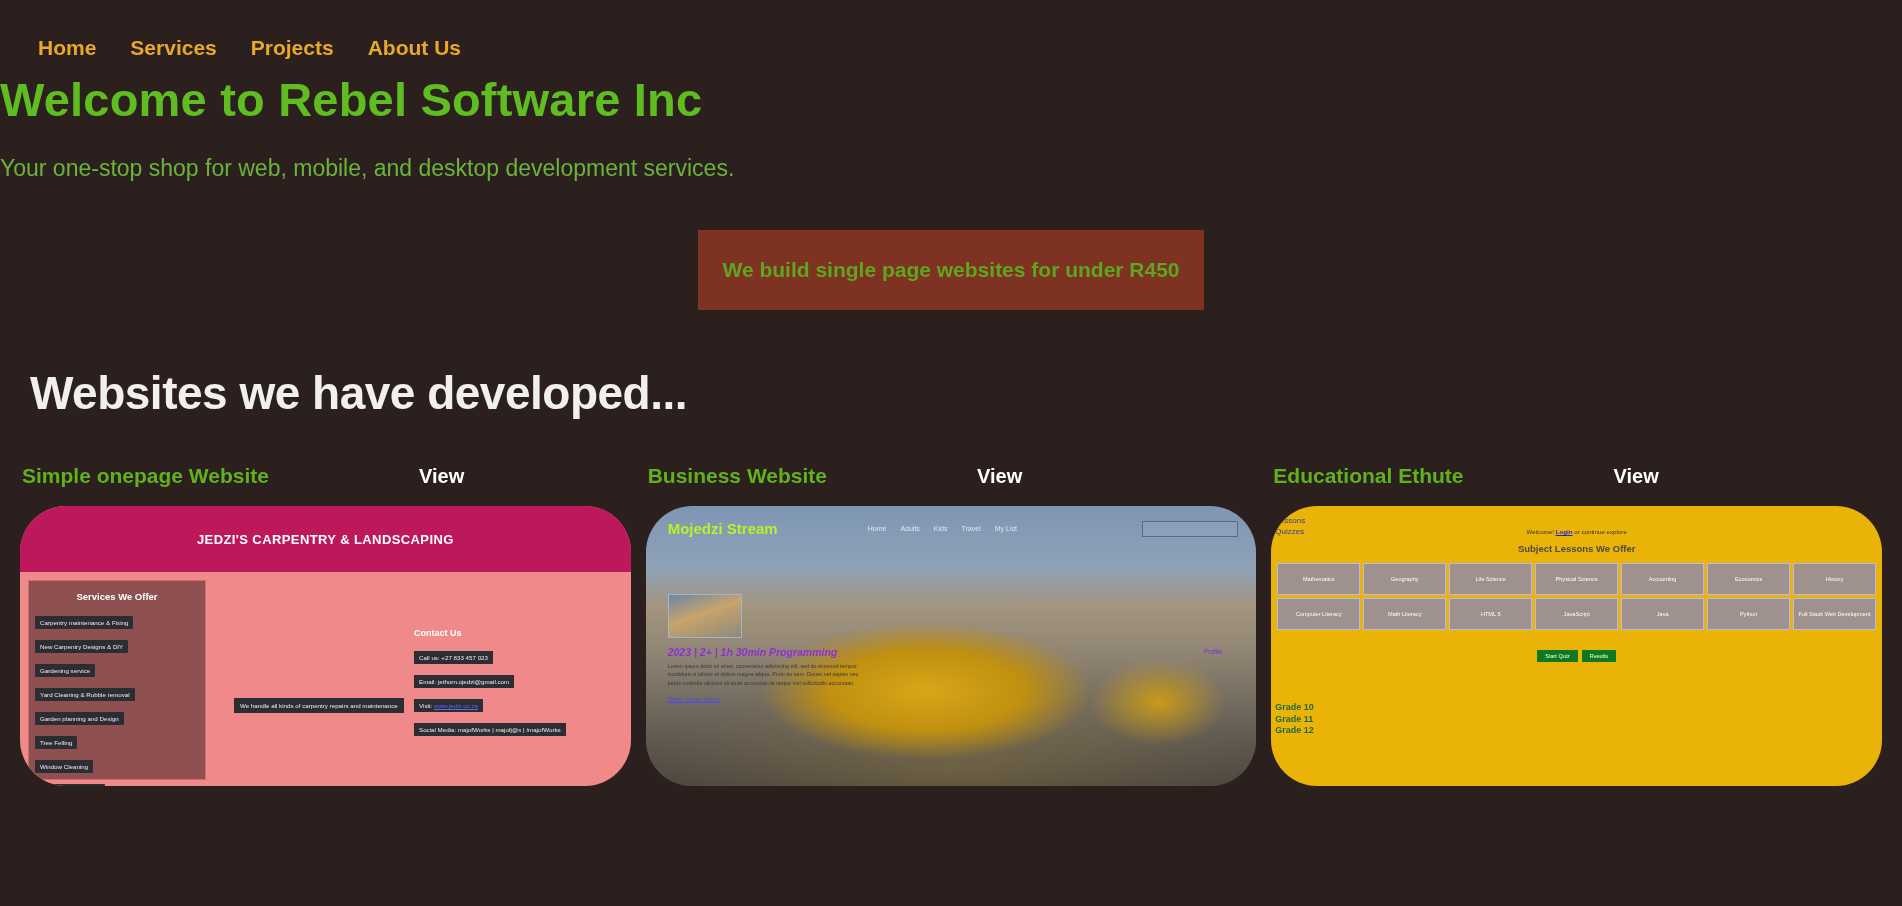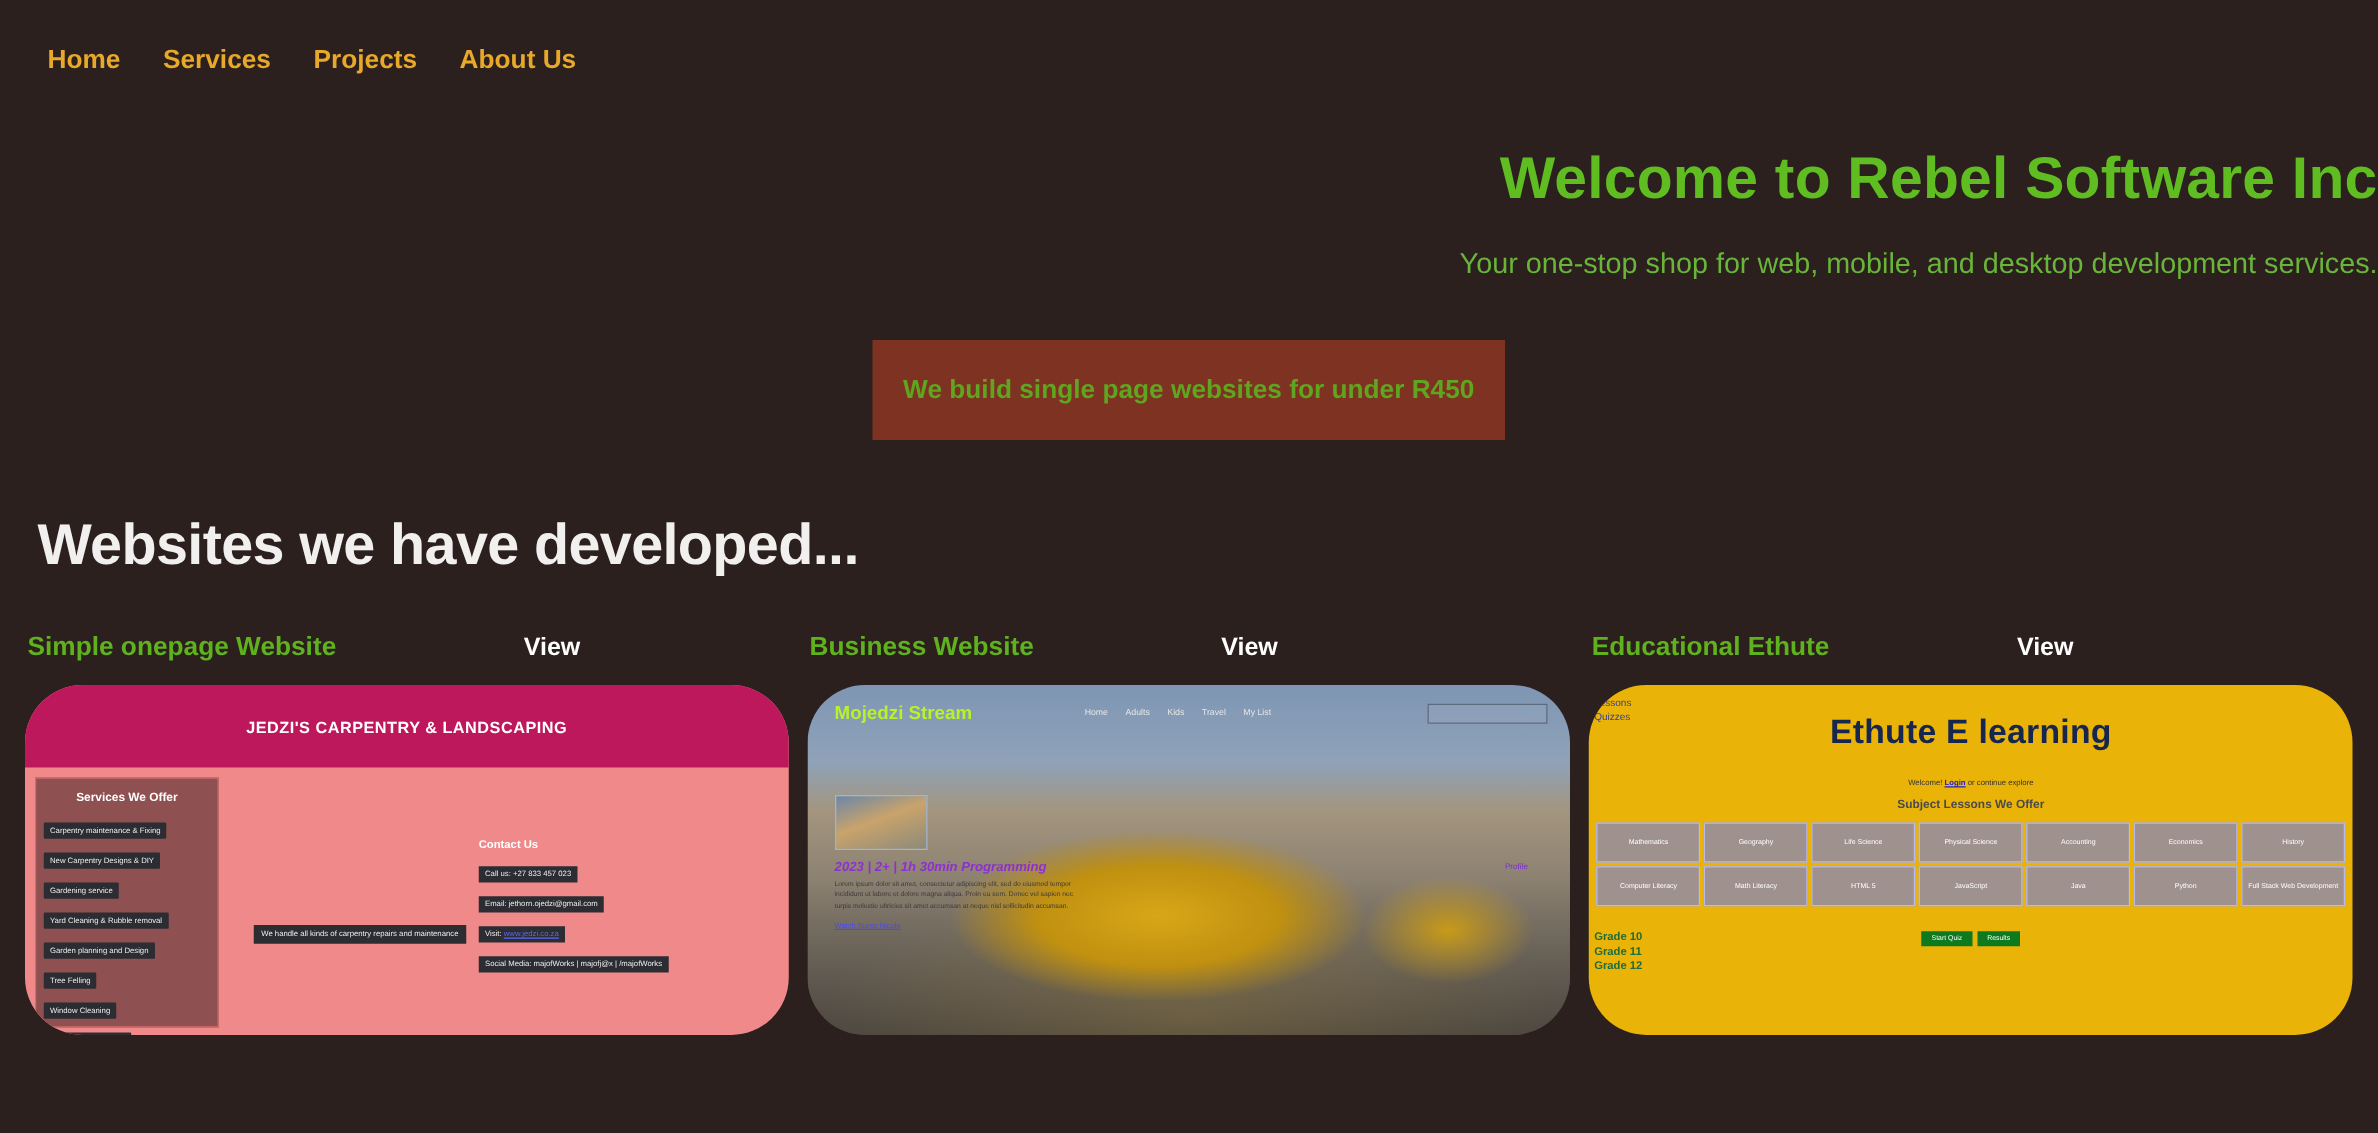--- a/index.html
+++ b/index.html
@@ -20,21 +20,21 @@
   .nav-link {
     color: #e8a82a;
     font-size: 21px;
     font-weight: bold;
     text-decoration: none;
     cursor: pointer;
     white-space: nowrap;
   }
 
   
-  .hero { text-align: right; margin-top: 42px; }
+  .hero { text-align: left; }
   .hero-title {
     color: #5fbd21;
     font-size: 47px;
     font-weight: bold;
     letter-spacing: .2px;
   }
   .hero-sub {
     color: #69b53a;
     font-size: 23px;
     margin-top: 28px;
@@ -101,21 +101,21 @@
   .carp-header {
     background: #be185d;
     height: 66px;
     display: flex; align-items: center; justify-content: center;
   }
   .carp-header-title {
     color: #ffffff; font-size: 13px; font-weight: bold; letter-spacing: .4px;
   }
   .carp-body { display: flex; height: 214px; position: relative; }
   .carp-side {
-    width: 147px; margin: 8px 0 6px 8px;
+    width: 178px; margin: 8px 0 6px 8px;
     background: #8e5050;
     border: 1px solid #d06c6c;
     padding: 10px 0 0 0;
   }
   .carp-side-title {
     color: #fff; font-size: 9.5px; font-weight: bold; text-align: center;
     margin-bottom: 9px;
   }
   .chip {
     background: #2c2c33; color: #eee;
@@ -291,21 +291,20 @@
   <div class="card">
     <div class="card-head">
       <span class="card-title">Educational Ethute</span>
       <a class="card-view">View</a>
     </div>
     <div class="preview edu">
       <div class="edu-side">
         <div>Lessons</div>
         <div>Quizzes</div>
       </div>
-      <div class="edu-title">Ethute E learning</div>
       <div class="edu-welcome">
         <span>Welcome! </span><a>Login</a><span> or continue explore</span>
       </div>
       <div class="edu-sub">Subject Lessons We Offer</div>
       <div class="edu-grid">
         <div class="edu-cell">Mathematics</div>
         <div class="edu-cell">Geography</div>
         <div class="edu-cell">Life Science</div>
         <div class="edu-cell">Physical Science</div>
         <div class="edu-cell">Accounting</div>

